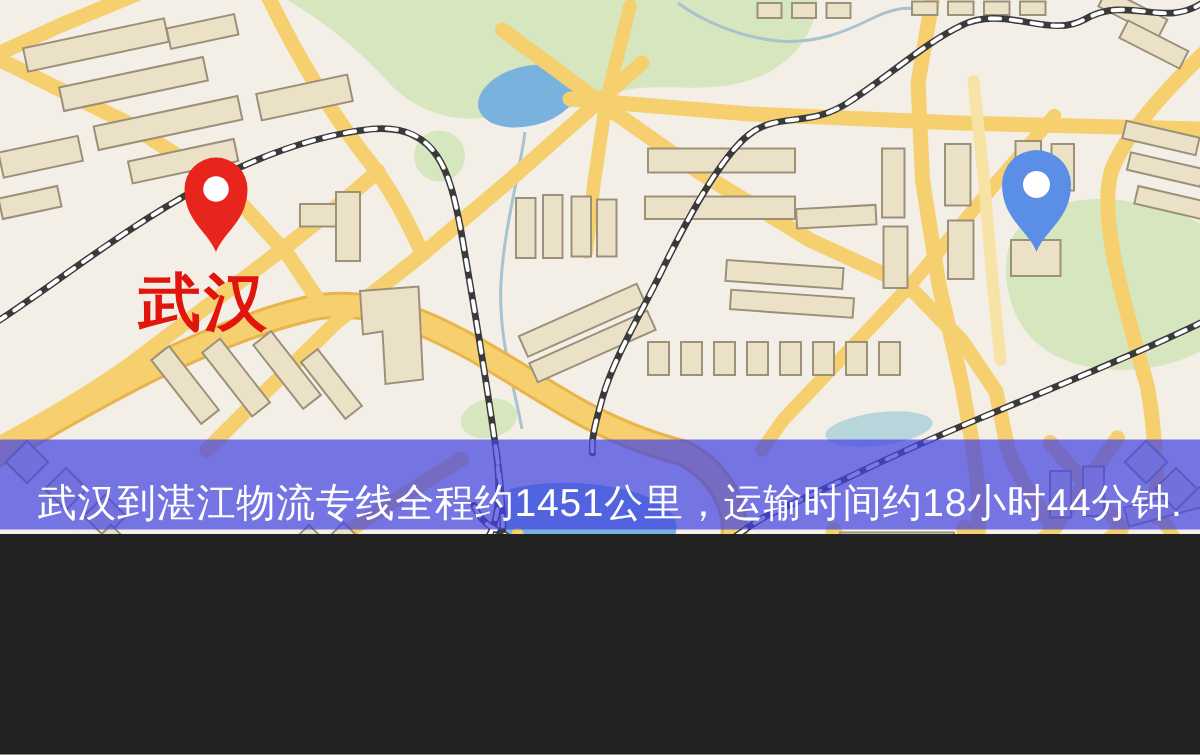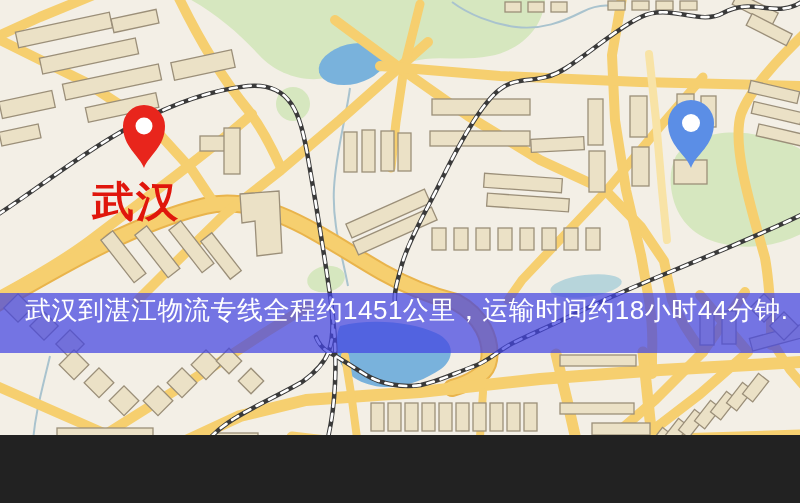--- a/index.html
+++ b/index.html
@@ -1,31 +1,31 @@
 <!DOCTYPE html>
 <html><head>
 <meta charset="utf-8">
 <style>
   html,body{margin:0;padding:0;background:#222;}
   .stage{
-    position:relative;width:800px;height:435px;overflow:hidden;
+    position:relative;width:800px;height:356px;overflow:hidden;
     background:#f3efe6;
     font-family:"Liberation Sans","DejaVu Sans",sans-serif;
   }
   .stage svg{position:absolute;left:0;top:0;display:block;}
   .city-label{
     position:absolute;font-weight:700;font-size:42px;line-height:1;
     letter-spacing:2px;white-space:nowrap;user-select:none;
   }
   .city-label.origin{left:92px;top:181px;color:#e0160c;}
   .city-label.destination{left:641px;top:181px;color:#2025d6;}
   .banner{
     position:absolute;left:0;top:293px;width:800px;height:60px;
     background:rgba(66,68,226,0.72);
-    display:flex;align-items:flex-start;
+    display:flex;align-items:flex-end;
     box-sizing:border-box;padding-left:25px;
   }
   .banner span{
     color:#ffffff;font-size:26px;letter-spacing:0.5px;white-space:nowrap;
     font-family:"Liberation Sans","DejaVu Sans",sans-serif;
   }
 </style>
 </head>
 <body>
 

